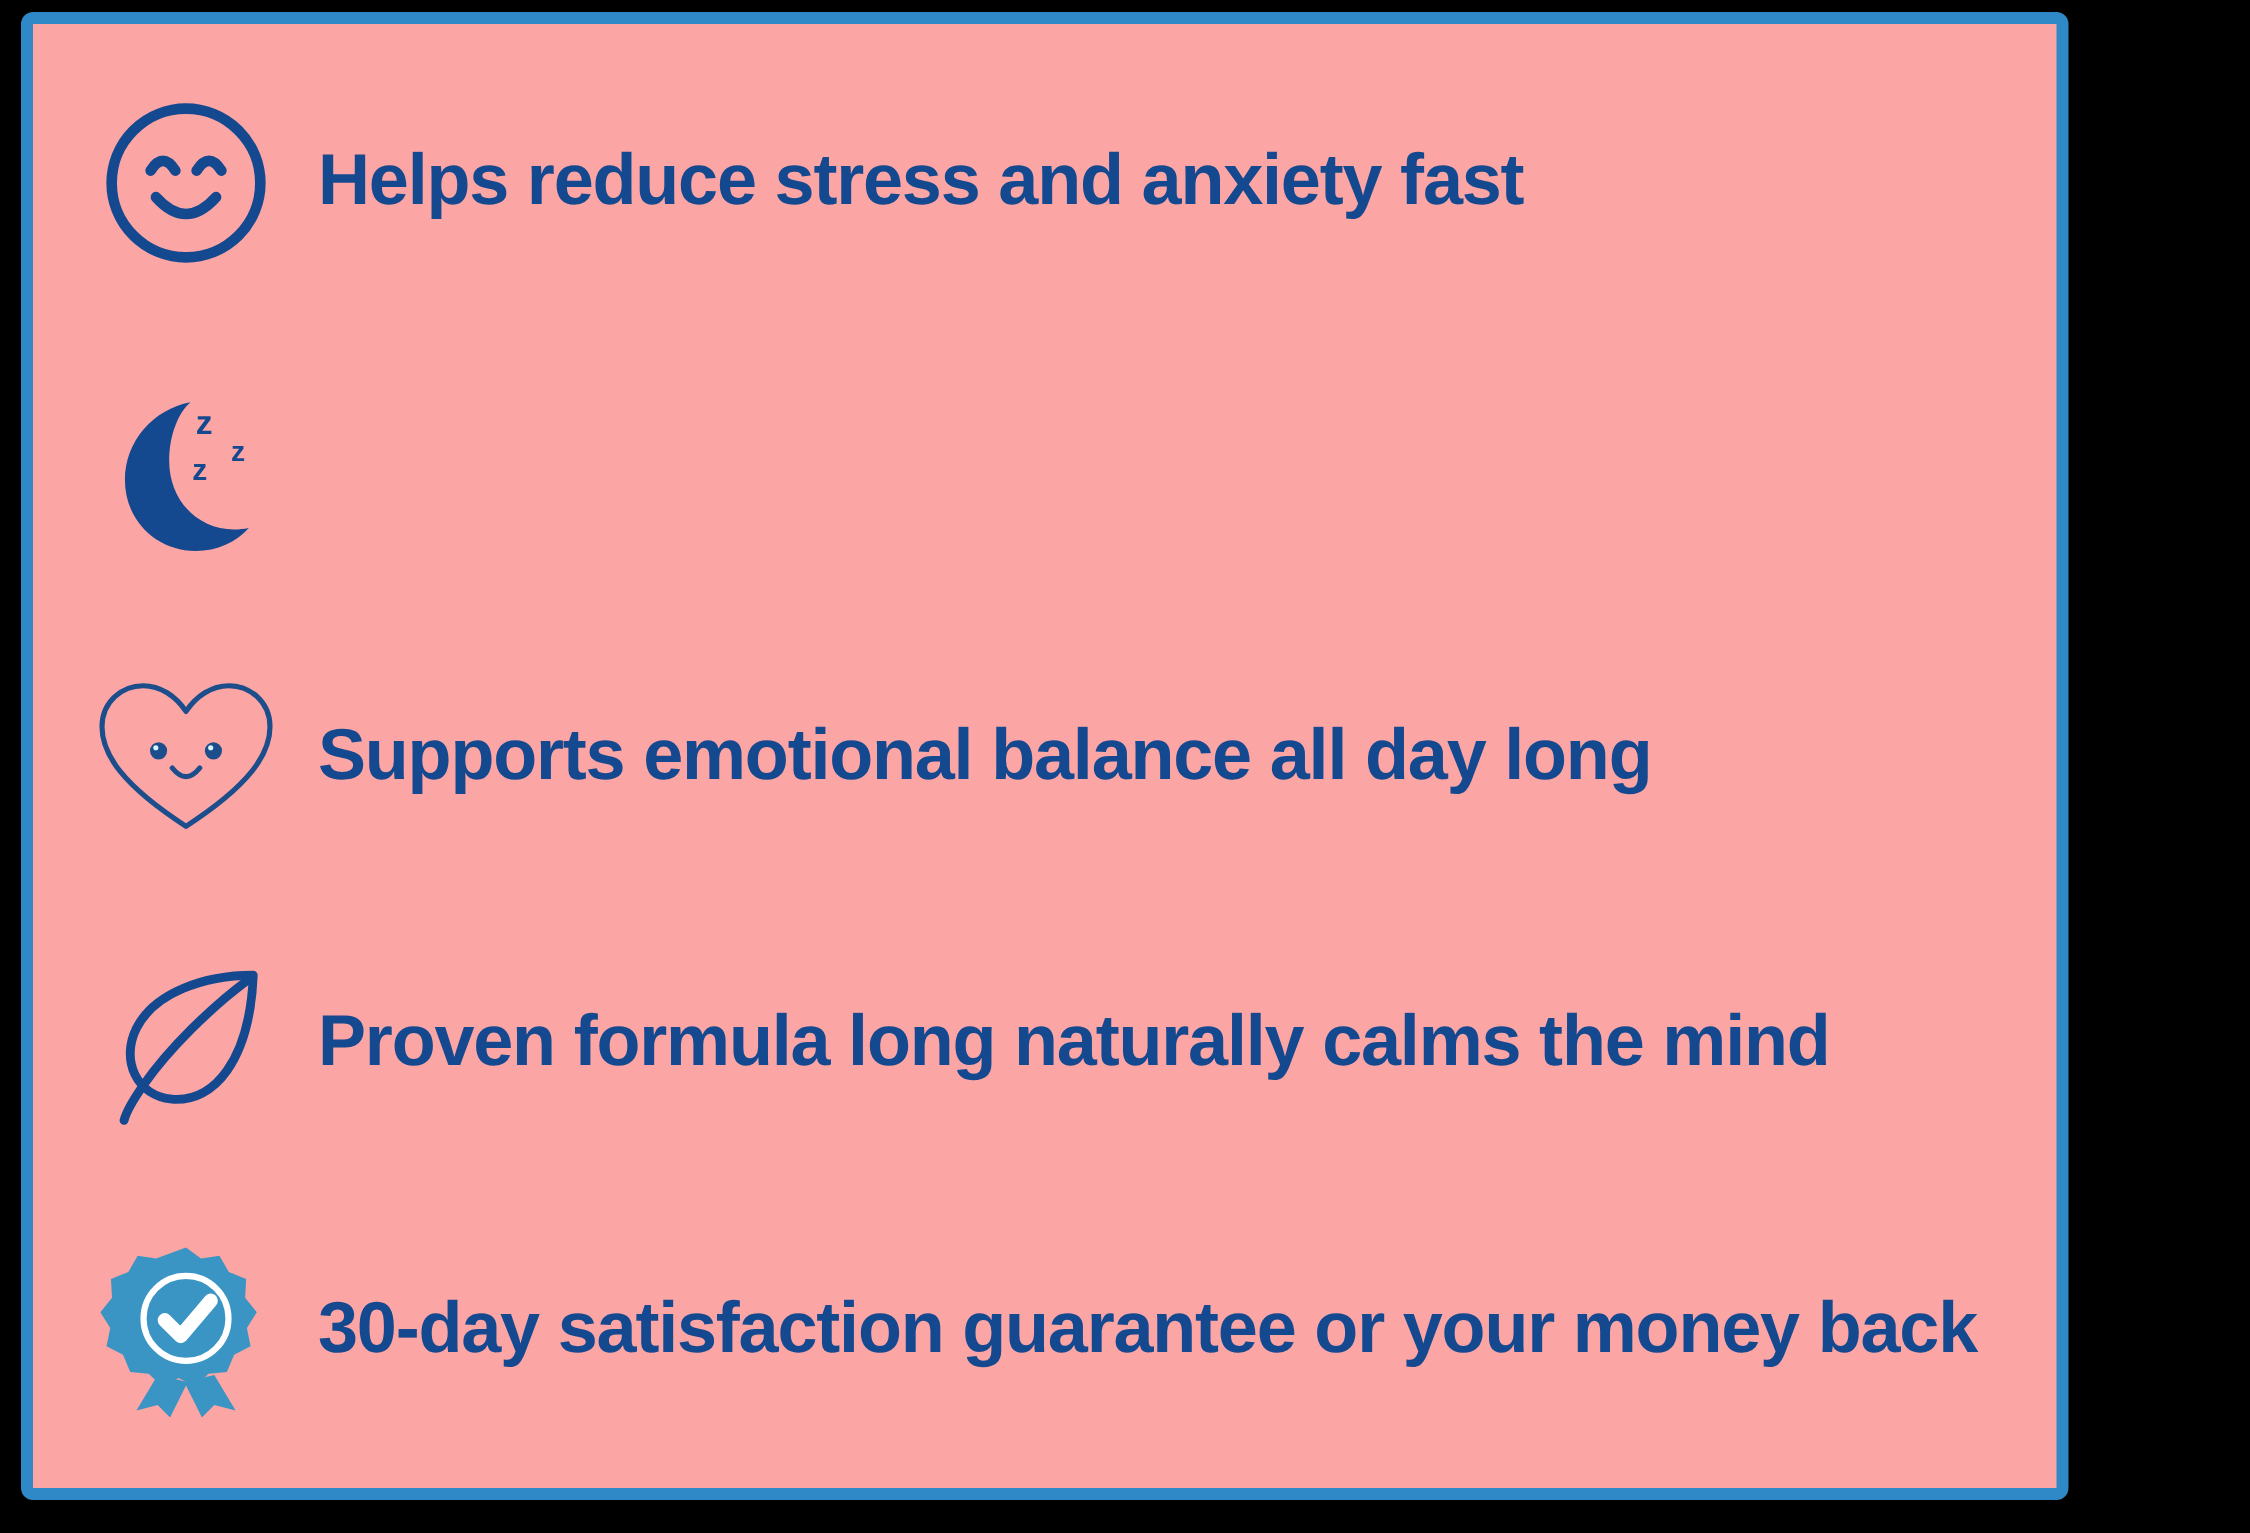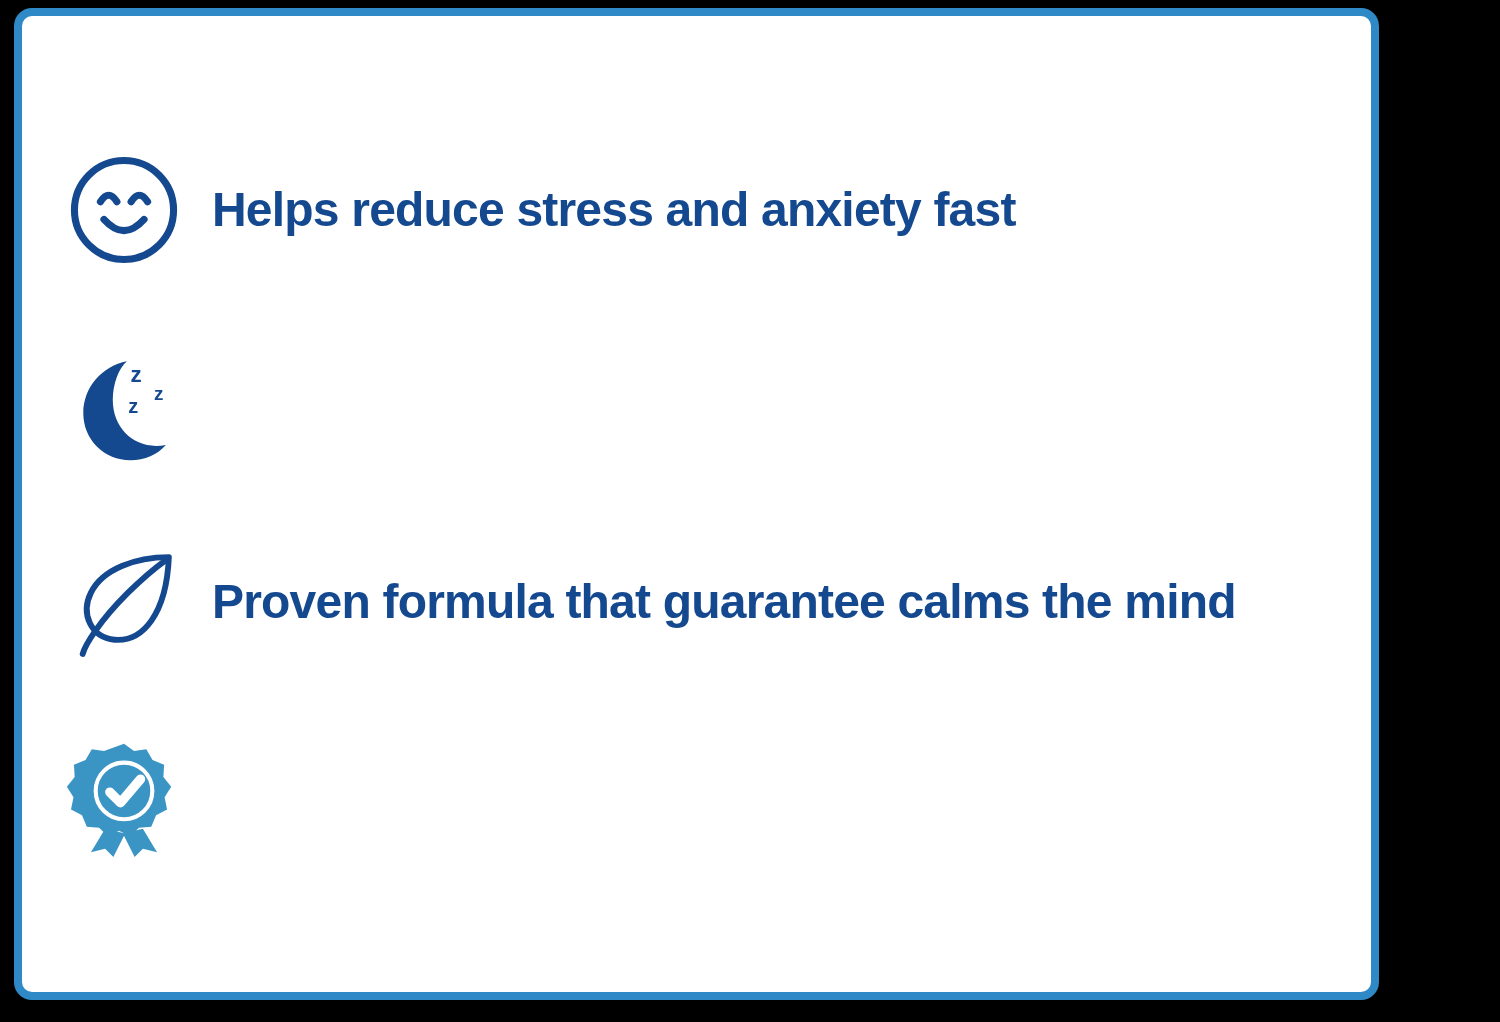--- a/index.html
+++ b/index.html
@@ -14,23 +14,23 @@
     overflow: hidden;
   }
 
   .benefits-card {
     position: absolute;
     left: 14px;
     top: 8px;
     width: 1365px;
     height: 992px;
     box-sizing: border-box;
-    background: #ffffff;
+    background: #fca5a5;
     border: 8px solid #2f89c6;
-    border-radius: 18px;
+    border-radius: 8px;
     display: flex;
     flex-direction: column;
     justify-content: center;
     padding: 10px 0 10px 0;
   }
 
   .benefit-row {
     display: flex;
     align-items: center;
     height: 196px;
@@ -81,36 +81,50 @@
     <span class="benefit-icon">
       <svg width="124" height="118" viewBox="0 0 105 100" fill="none">
         <path d="M55 12 C34 16 18 34 18 56 c0 23 18 40 40 40 12 0 23 -5 30 -13 -25 5 -45 -13 -45 -38 0 -14 5 -27 12 -33z" fill="#15498f"></path>
         <text x="58" y="30" font-family="Liberation Sans, sans-serif" font-size="19" font-weight="700" fill="#15498f">z</text>
         <text x="78" y="45" font-family="Liberation Sans, sans-serif" font-size="16" font-weight="700" fill="#15498f">z</text>
         <text x="56" y="56" font-family="Liberation Sans, sans-serif" font-size="17" font-weight="700" fill="#15498f">z</text>
       </svg>
     </span>
   </div>
 
+  <div class="benefit-row">
+    <span class="benefit-icon">
+      <svg width="126" height="112" viewBox="0 0 110 98" fill="none">
+        <path d="M55 90 C18 66 6 48 6 32 C6 17 18 8 30 8 c10 0 19 6 25 15 6 -9 15 -15 25 -15 12 0 24 9 24 24 0 16 -12 34 -49 58z" stroke="#1c4e8c" stroke-width="3" fill="none" stroke-linejoin="round"></path>
+        <circle cx="39" cy="46" r="5" fill="#1c4e8c"></circle>
+        <circle cx="71" cy="46" r="5" fill="#1c4e8c"></circle>
+        <circle cx="37.4" cy="44.2" r="1.5" fill="#d9f4fd"></circle>
+        <circle cx="69.4" cy="44.2" r="1.5" fill="#d9f4fd"></circle>
+        <path d="M47 56 q8 10 16 0" stroke="#1c4e8c" stroke-width="3" stroke-linecap="round" fill="none"></path>
+      </svg>
+    </span>
+    <span class="benefit-text">Supports emotional balance all day long</span>
+  </div>
 
   <div class="benefit-row">
     <span class="benefit-icon">
       <svg width="122" height="118" viewBox="0 0 100 100" fill="none">
         <path d="M88 12 C60 12 32 22 22 42 c-9 18 0 38 20 40 24 2 44 -22 46 -70z" stroke="#15498f" stroke-width="5" fill="none" stroke-linejoin="round" stroke-linecap="round"></path>
         <path d="M86 14 C64 30 40 54 26 74 c-7 10 -10 16 -11 20" stroke="#15498f" stroke-width="5" fill="none" stroke-linecap="round"></path>
       </svg>
     </span>
-    <span class="benefit-text">Proven formula that guarantee calms the mind</span>
+    <span class="benefit-text">Proven formula long naturally calms the mind</span>
   </div>
 
   <div class="benefit-row">
     <span class="benefit-icon">
       <svg width="118" height="118" viewBox="0 0 100 100" fill="none">
         <path d="M34 76 L22 96 L34 93 L41 100 L51 80z" fill="#3b95c4"></path>
         <path d="M66 76 L78 96 L66 93 L59 100 L49 80z" fill="#3b95c4"></path>
         <path d="M50 4 l8.5 6.2 10.4 -1.6 5.3 9.2 9.8 4 -0.6 10.5 6.6 8.2 -5.6 8.9 2.1 10.3 -9.3 4.9 -4.1 9.7 -10.4 1 -7.6 7.2 -9.3 -4.8 -9.3 4.8 -7.6 -7.2 -10.4 -1 -4.1 -9.7 -9.3 -4.9 2.1 -10.3 -5.6 -8.9 6.6 -8.2 -0.6 -10.5 9.8 -4 5.3 -9.2 10.4 1.6z" fill="#3b95c4"></path>
         <circle cx="50" cy="44" r="24" stroke="#ffffff" stroke-width="3.5" fill="none"></circle>
         <path d="M38 45 L47 54 L64 34" stroke="#ffffff" stroke-width="8" stroke-linecap="round" stroke-linejoin="round" fill="none"></path>
       </svg>
     </span>
+    <span class="benefit-text">30-day satisfaction guarantee or your money back</span>
   </div>
 
 </div>
 
 </body></html>

